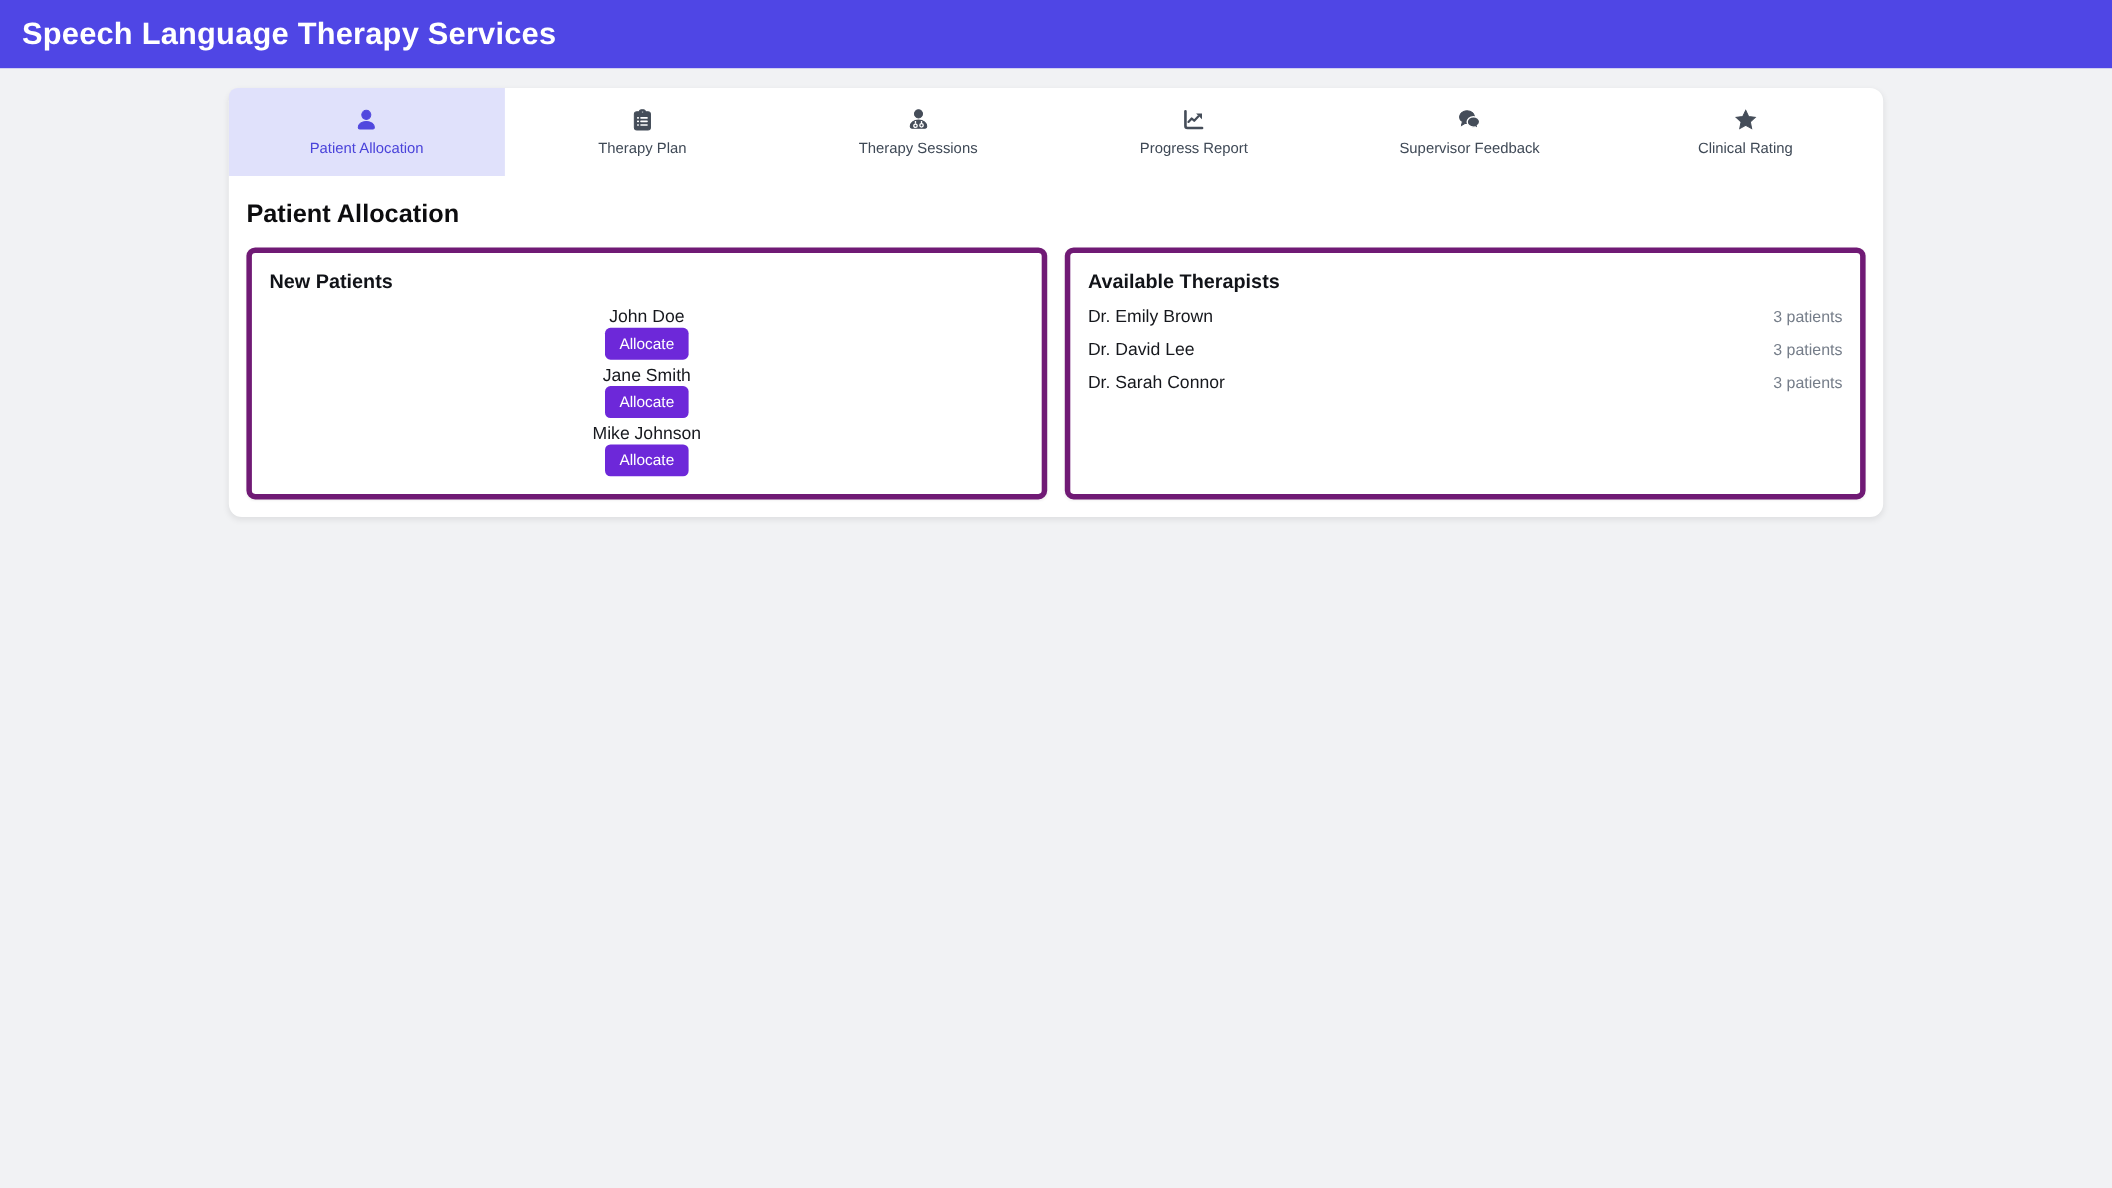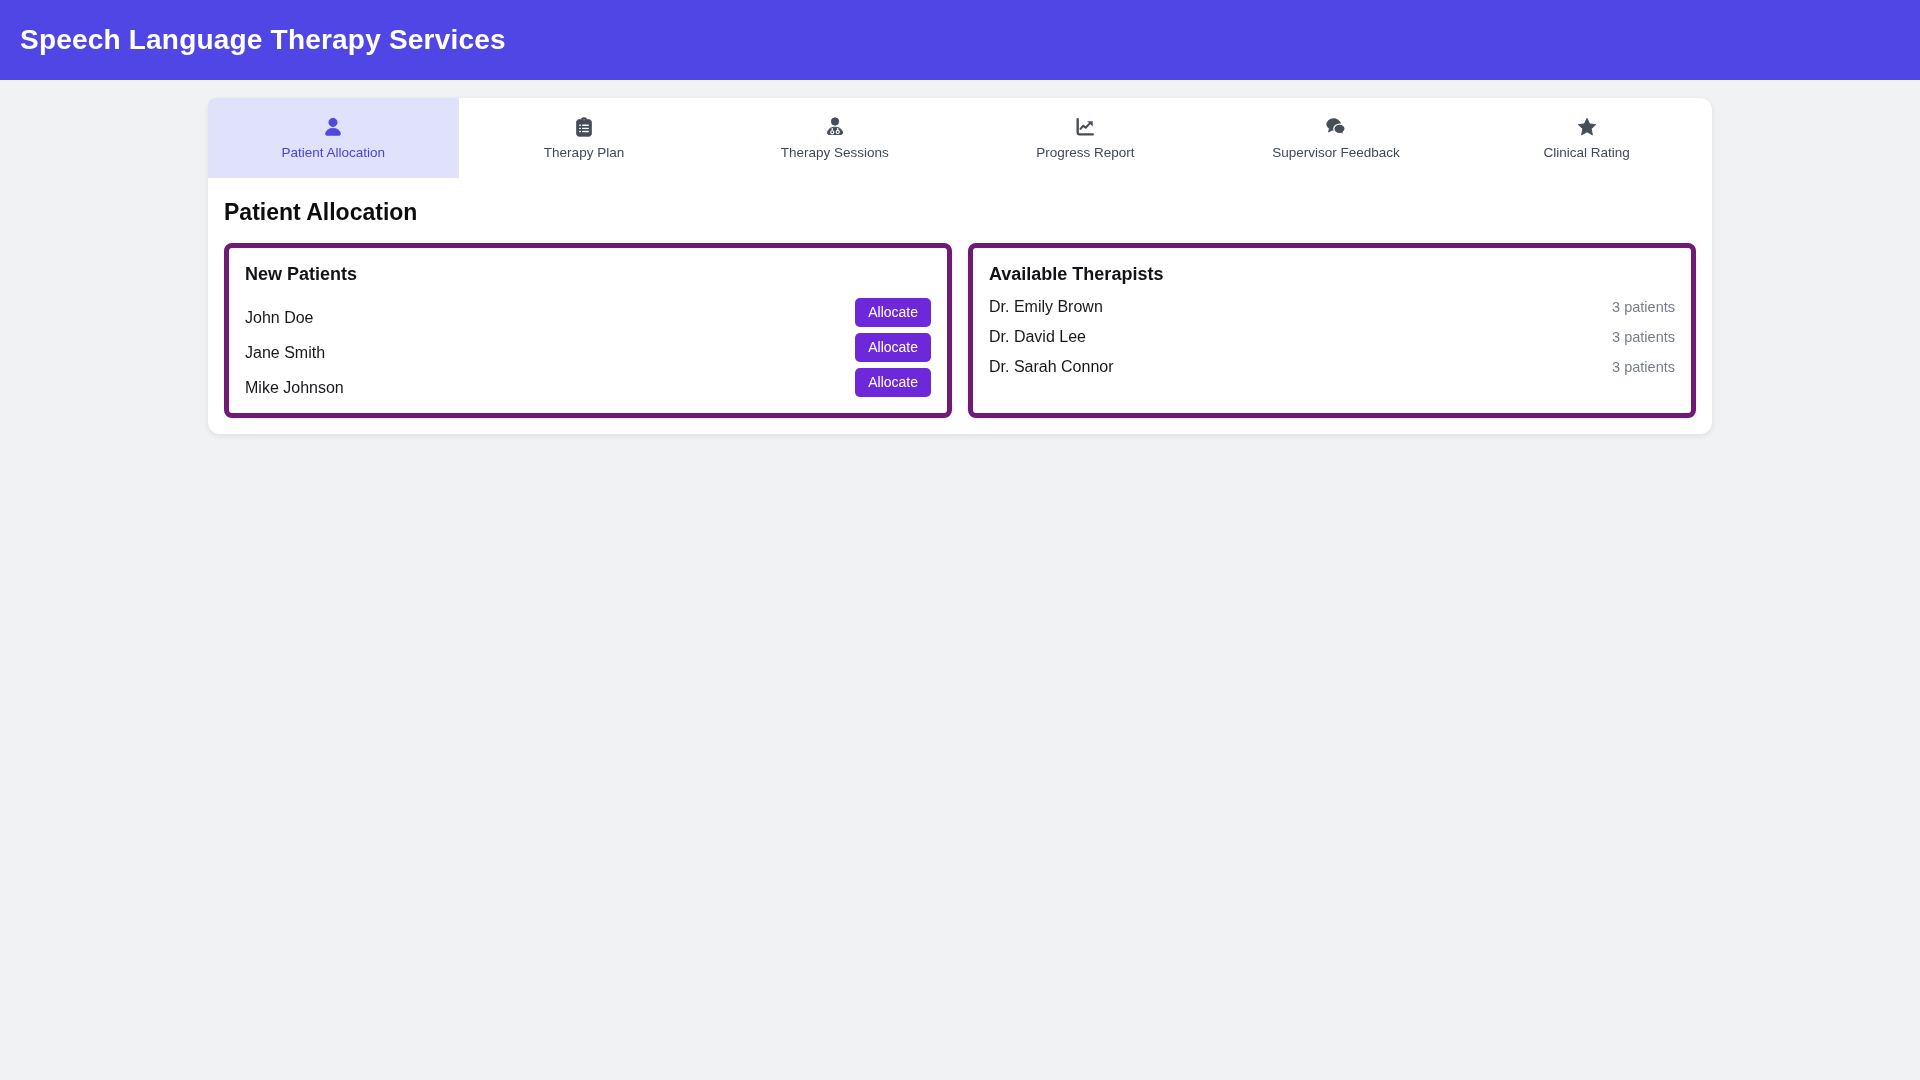--- a/index.html
+++ b/index.html
@@ -5,21 +5,21 @@
   * { box-sizing: border-box; margin: 0; padding: 0; }
   html, body { width: 1920px; height: 1080px; }
   body {
     font-family: "Liberation Sans", sans-serif;
     background: #f1f2f4;
     overflow: hidden;
   }
 
   
   .app-header {
-    height: 80px;
+    height: 62px;
     background: #4f46e5;
     display: flex;
     align-items: center;
     padding: 0 20px;
   }
   .app-header h1 {
     color: #ffffff;
     font-size: 28px;
     font-weight: 700;
     letter-spacing: 0.2px;
@@ -76,25 +76,26 @@
   }
   .card h3 {
     font-size: 18px;
     font-weight: 700;
     color: #111318;
     margin-bottom: 13px;
   }
 
   .patient-row {
     display: flex;
-    align-items: flex-end;
+    align-items: center;
     justify-content: space-between;
     margin-bottom: 6px;
-  }
-  .patient-row:last-child { margin-bottom: 0; gap: 16px; }
+    flex-direction: column;
+  }
+  .patient-row:last-child { margin-bottom: 0; }
   .patient-name, .therapist-name { font-size: 16px; color: #16181d; }
 
   .allocate-btn {
     background: #6d28d9;
     color: #ffffff;
     border: none;
     border-radius: 5px;
     font-family: "Liberation Sans", sans-serif;
     font-size: 14px;
     line-height: 19px;

